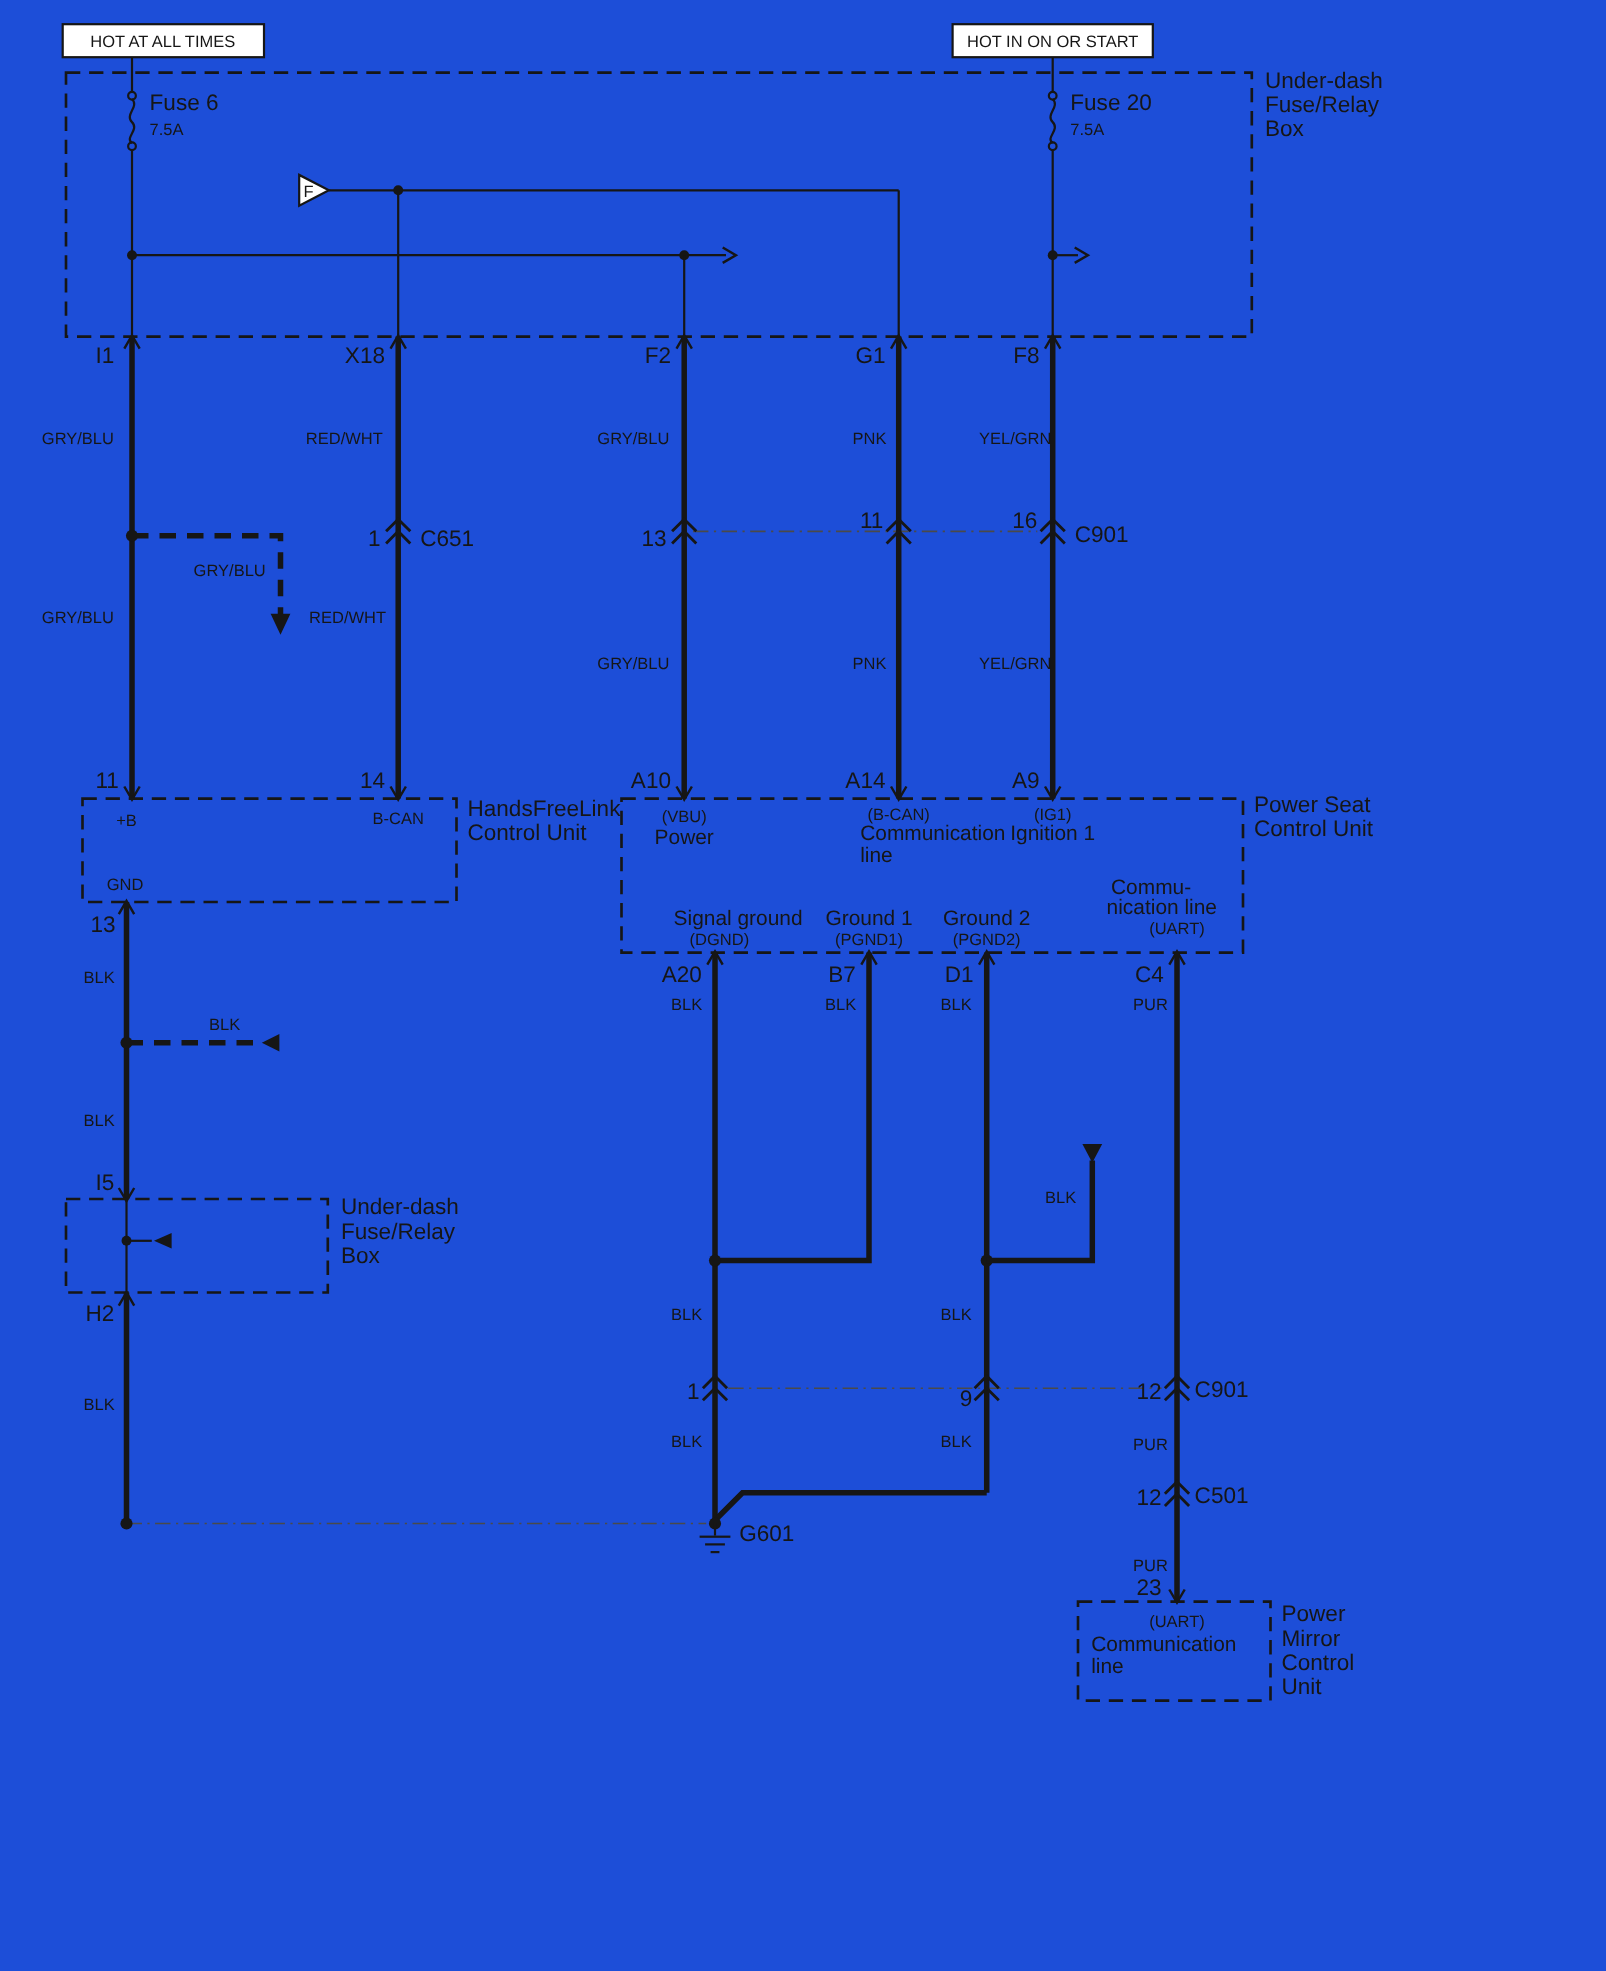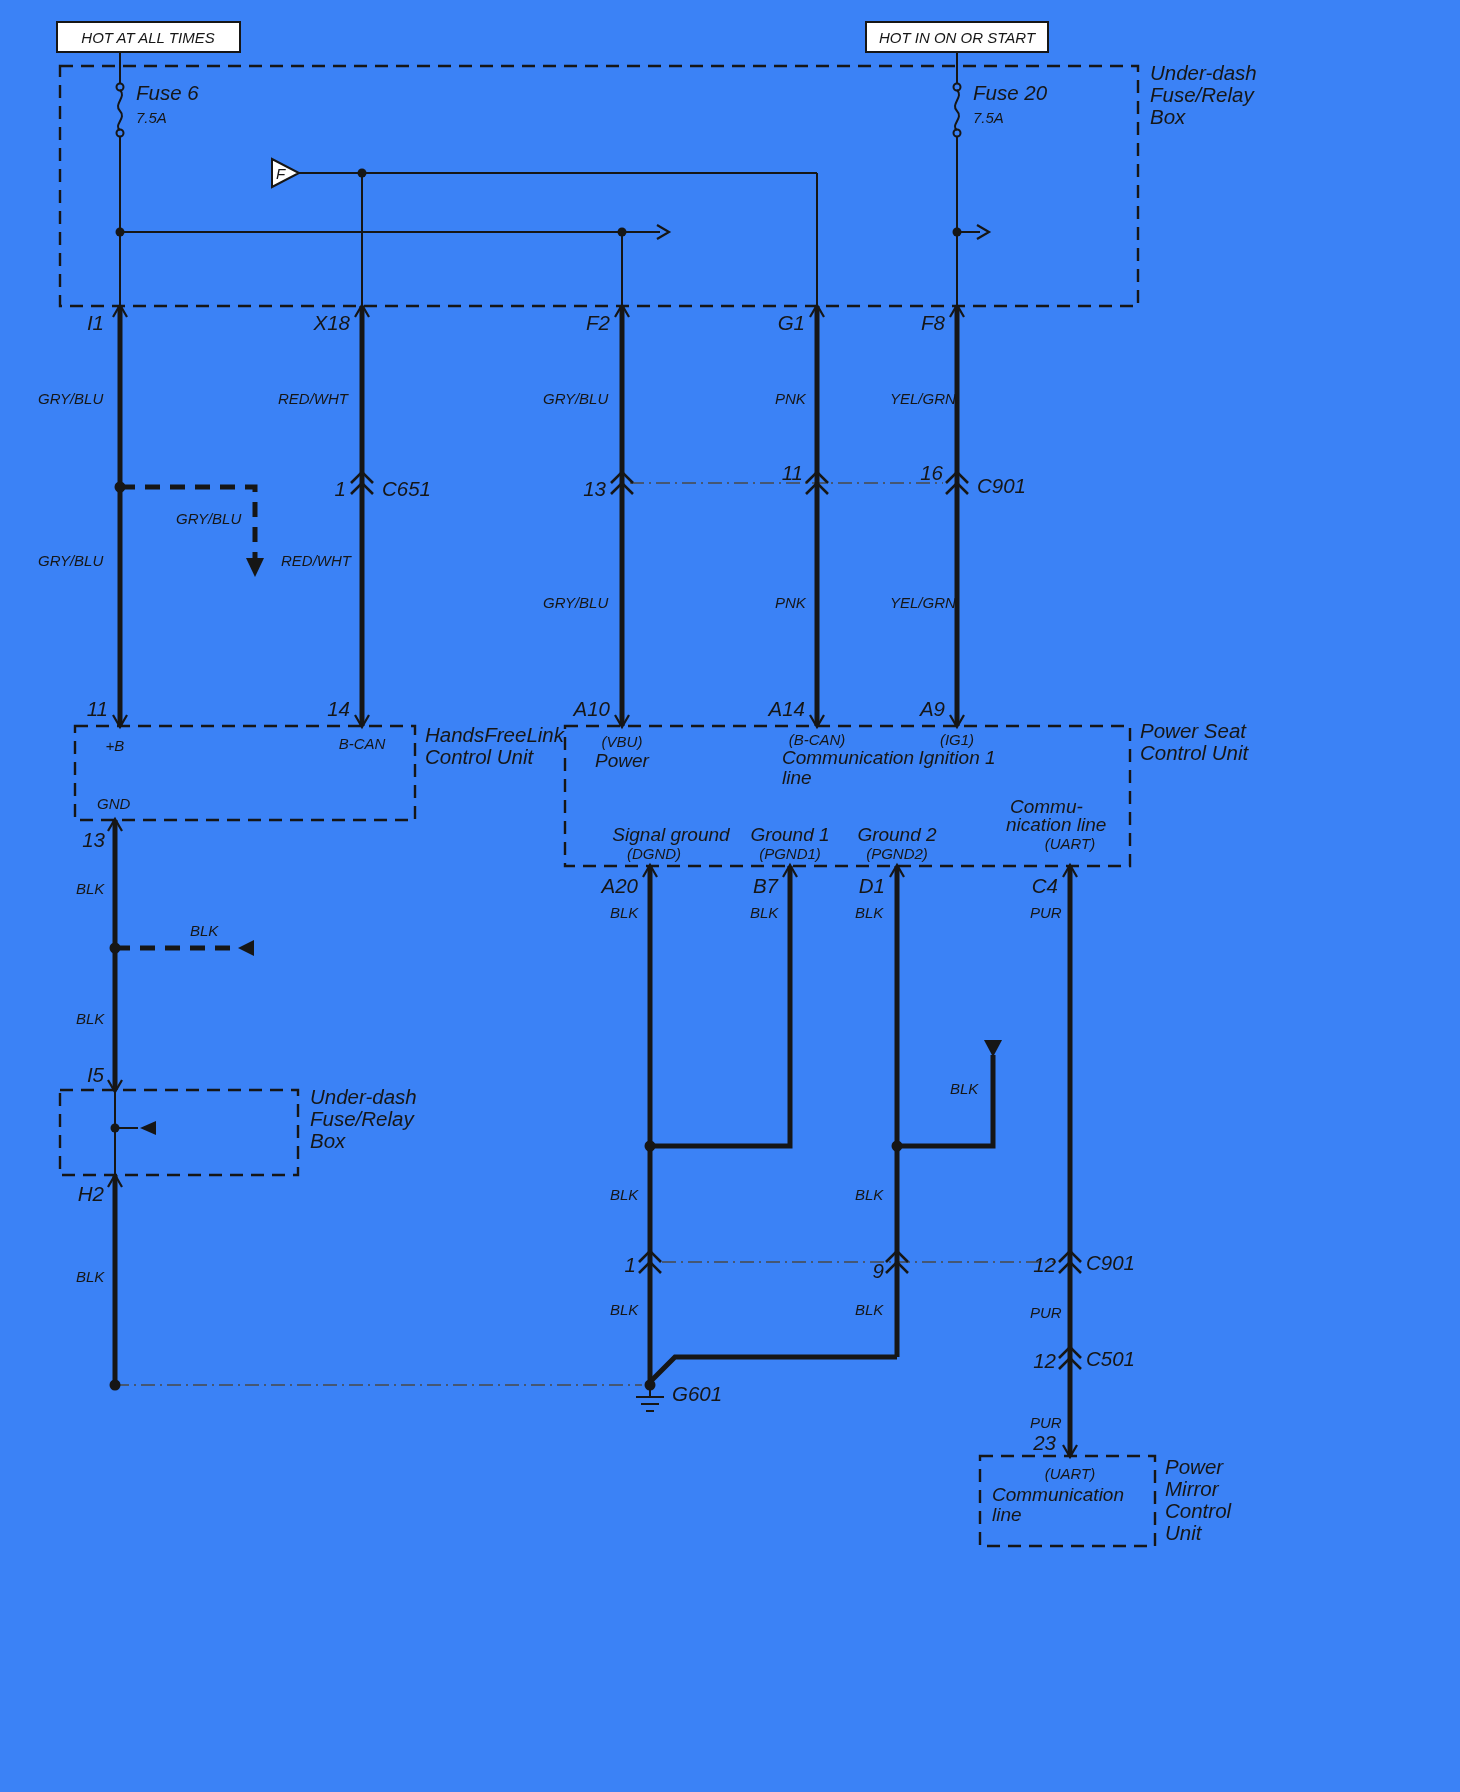--- a/index.html
+++ b/index.html
@@ -1,16 +1,16 @@
 <!DOCTYPE html>
 <html><head>
 <meta charset="utf-8">
 <style>
   html,body{margin:0;padding:0;background:#ffffff;}
-  .page{width:1460px;height:1792px;background:#3b82f6;position:relative;font-style:italic;}
+  .page{width:1460px;height:1792px;background:#1d4ed8;position:relative;}
   svg{display:block;}
   text{font-family:"Liberation Sans","DejaVu Sans",sans-serif;fill:#161616;}
   .t15{font-size:15px;}
   .t19{font-size:19px;}
   .t20{font-size:20.5px;}
   .mid{text-anchor:middle;}
   .end{text-anchor:end;}
   .solid-box{fill:#ffffff;stroke:#161616;stroke-width:2;}
   .dash-box{fill:none;stroke:#161616;stroke-width:2.4;stroke-dasharray:13 8;}
   .thin{fill:none;stroke:#161616;stroke-width:2;}

